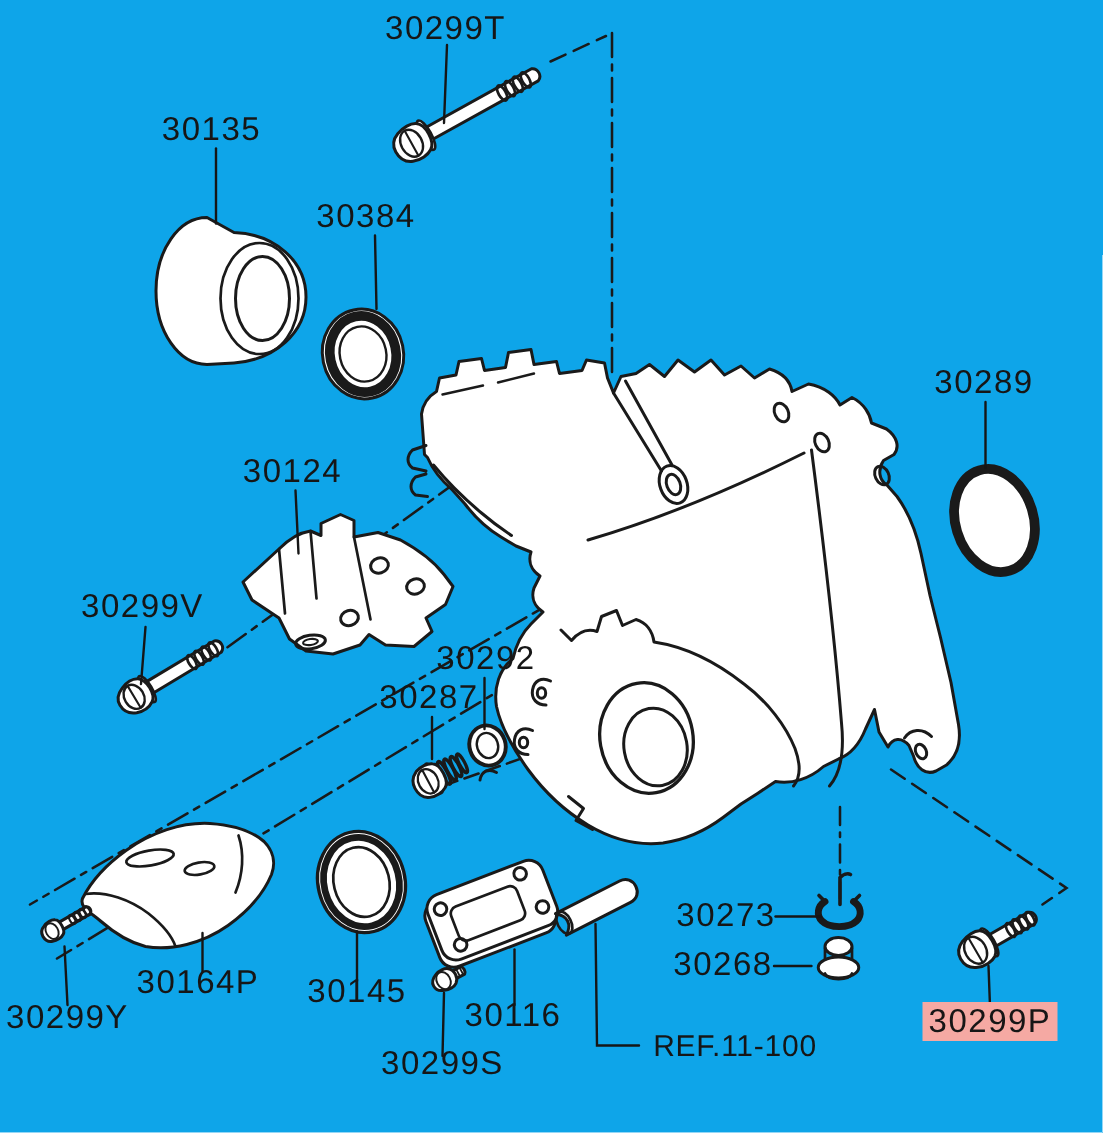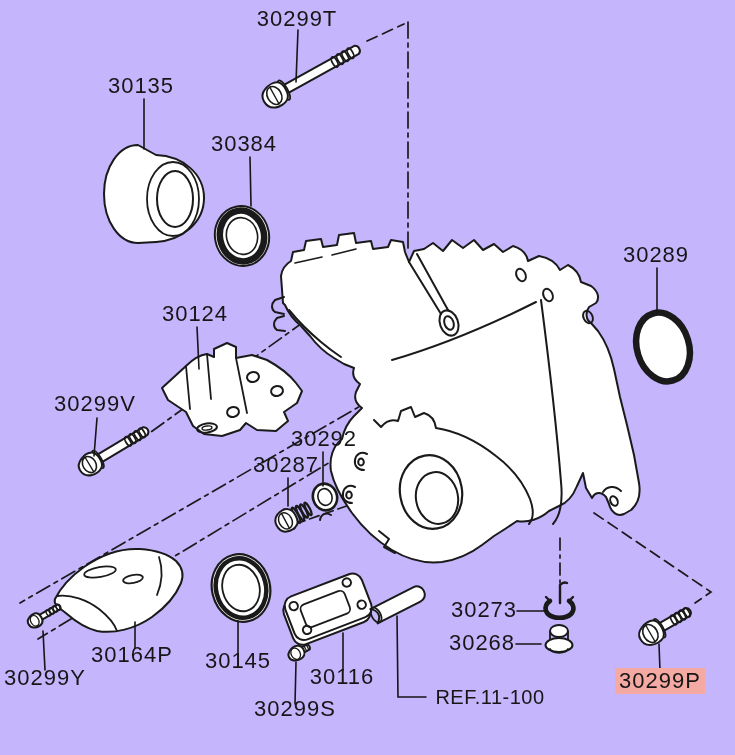--- a/index.html
+++ b/index.html
@@ -1,16 +1,16 @@
 <!DOCTYPE html>
 <html><head>
 <meta charset="utf-8">
 <style>
   html,body{margin:0;padding:0;background:#ffffff;}
-  .canvas{position:relative;width:735px;height:755px;background:#c4b5fd;overflow:hidden;}
+  .canvas{position:relative;width:735px;height:755px;background:#0ea5e9;overflow:hidden;}
   svg{position:absolute;inset:0;}
   text.part-label{font-family:"Liberation Sans",sans-serif;font-size:22px;font-weight:400;
     letter-spacing:1px;fill:#161616;}
   text.ref-label{font-family:"Liberation Sans",sans-serif;font-size:20px;font-weight:400;
     letter-spacing:0.5px;fill:#161616;}
 </style>
 </head>
 <body>
 
 <div class="canvas">

